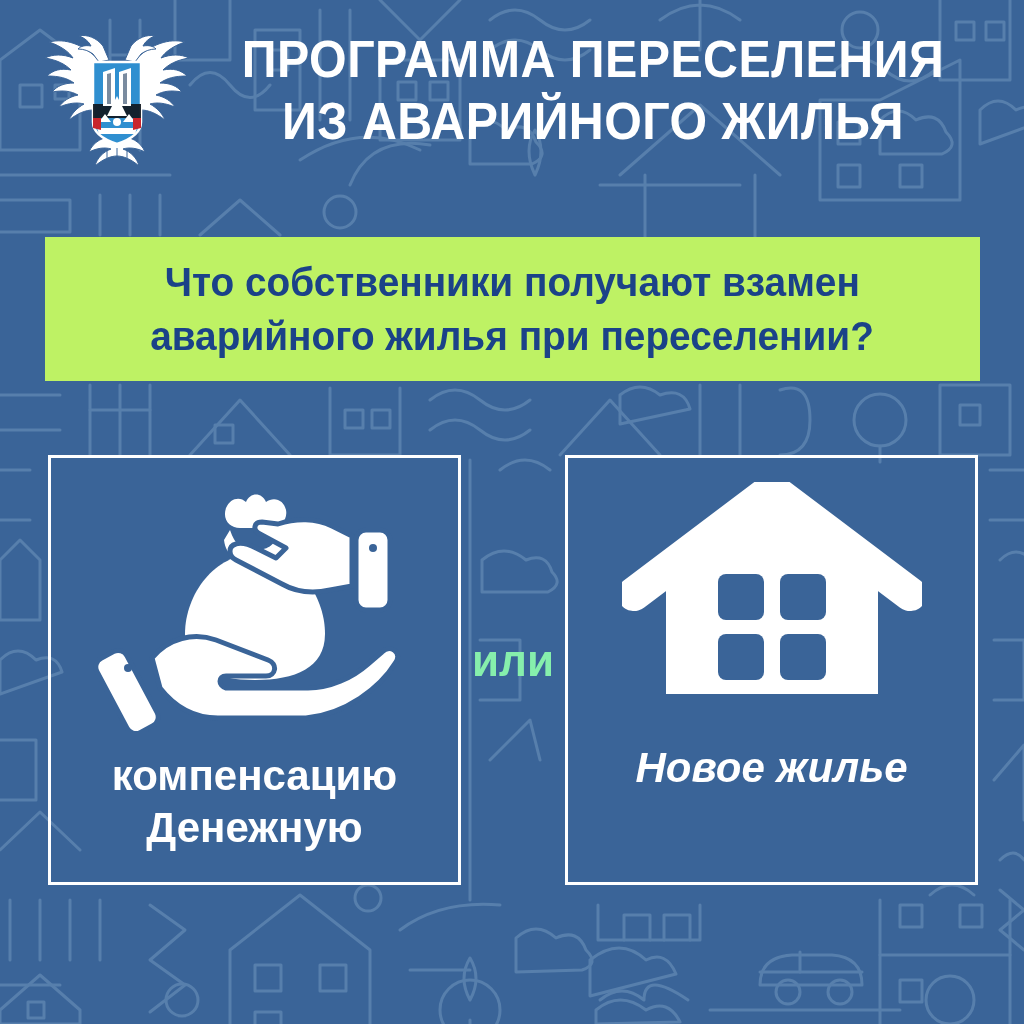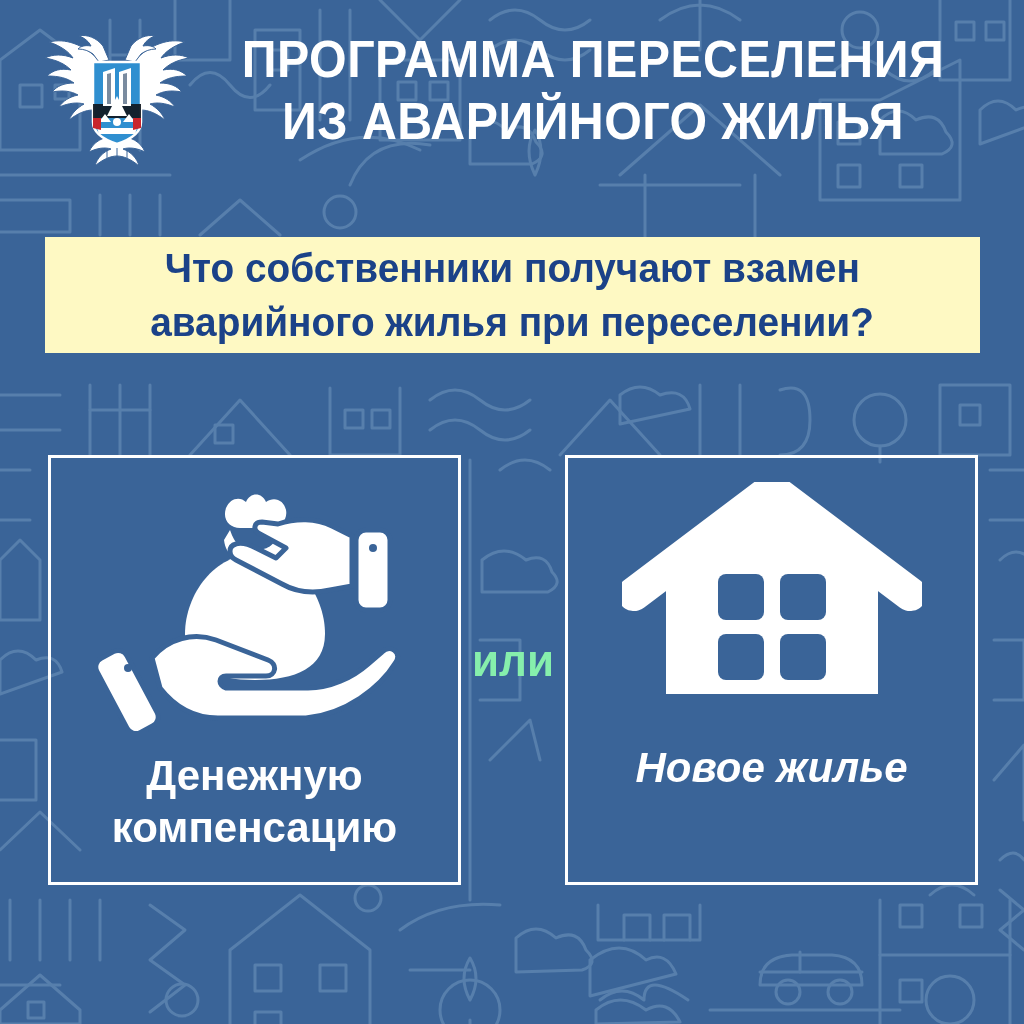--- a/index.html
+++ b/index.html
@@ -63,22 +63,22 @@
     display: block;
     white-space: nowrap;
   }
 
   
   .question-banner {
     position: absolute;
     left: 45px;
     top: 237px;
     width: 935px;
-    height: 116px;
-    background: #fef9c3;
+    height: 144px;
+    background: #bef264;
     z-index: 3;
     display: flex;
     flex-direction: column;
     align-items: center;
     justify-content: center;
   }
   .question-banner .q-line {
     display: block;
     color: #1b4288;
     font-weight: bold;
@@ -373,22 +373,22 @@
                      C300 162 312 170 306 180
                      C290 206 256 232 216 236 L128 236
                      C104 236 84 224 70 206 Z"></path>
           </g>
 
           <rect x="20" y="168" width="34" height="84" rx="10" fill="#ffffff" stroke="#3a6498" stroke-width="5" transform="rotate(-28 37 210)"></rect>
           <circle cx="38" cy="186" r="4" fill="#3a6498"></circle>
         </svg>
       </div>
       <div class="card-label">
+        <span class="lbl-line">компенсацию</span>
         <span class="lbl-line">Денежную</span>
-        <span class="lbl-line">компенсацию</span>
       </div>
     </div>
 
     <div class="card card-right">
       <div class="card-icon-wrap">
         <svg width="300" height="250" viewBox="0 0 300 250" xmlns="http://www.w3.org/2000/svg">
 
           <path d="M12 112 L150 8 L288 112" fill="none" stroke="#ffffff" stroke-width="34" stroke-linecap="round" stroke-linejoin="round"></path>
 
           <path d="M44 96 L150 22 L256 96 L256 212 L44 212 Z" fill="#ffffff"></path>

